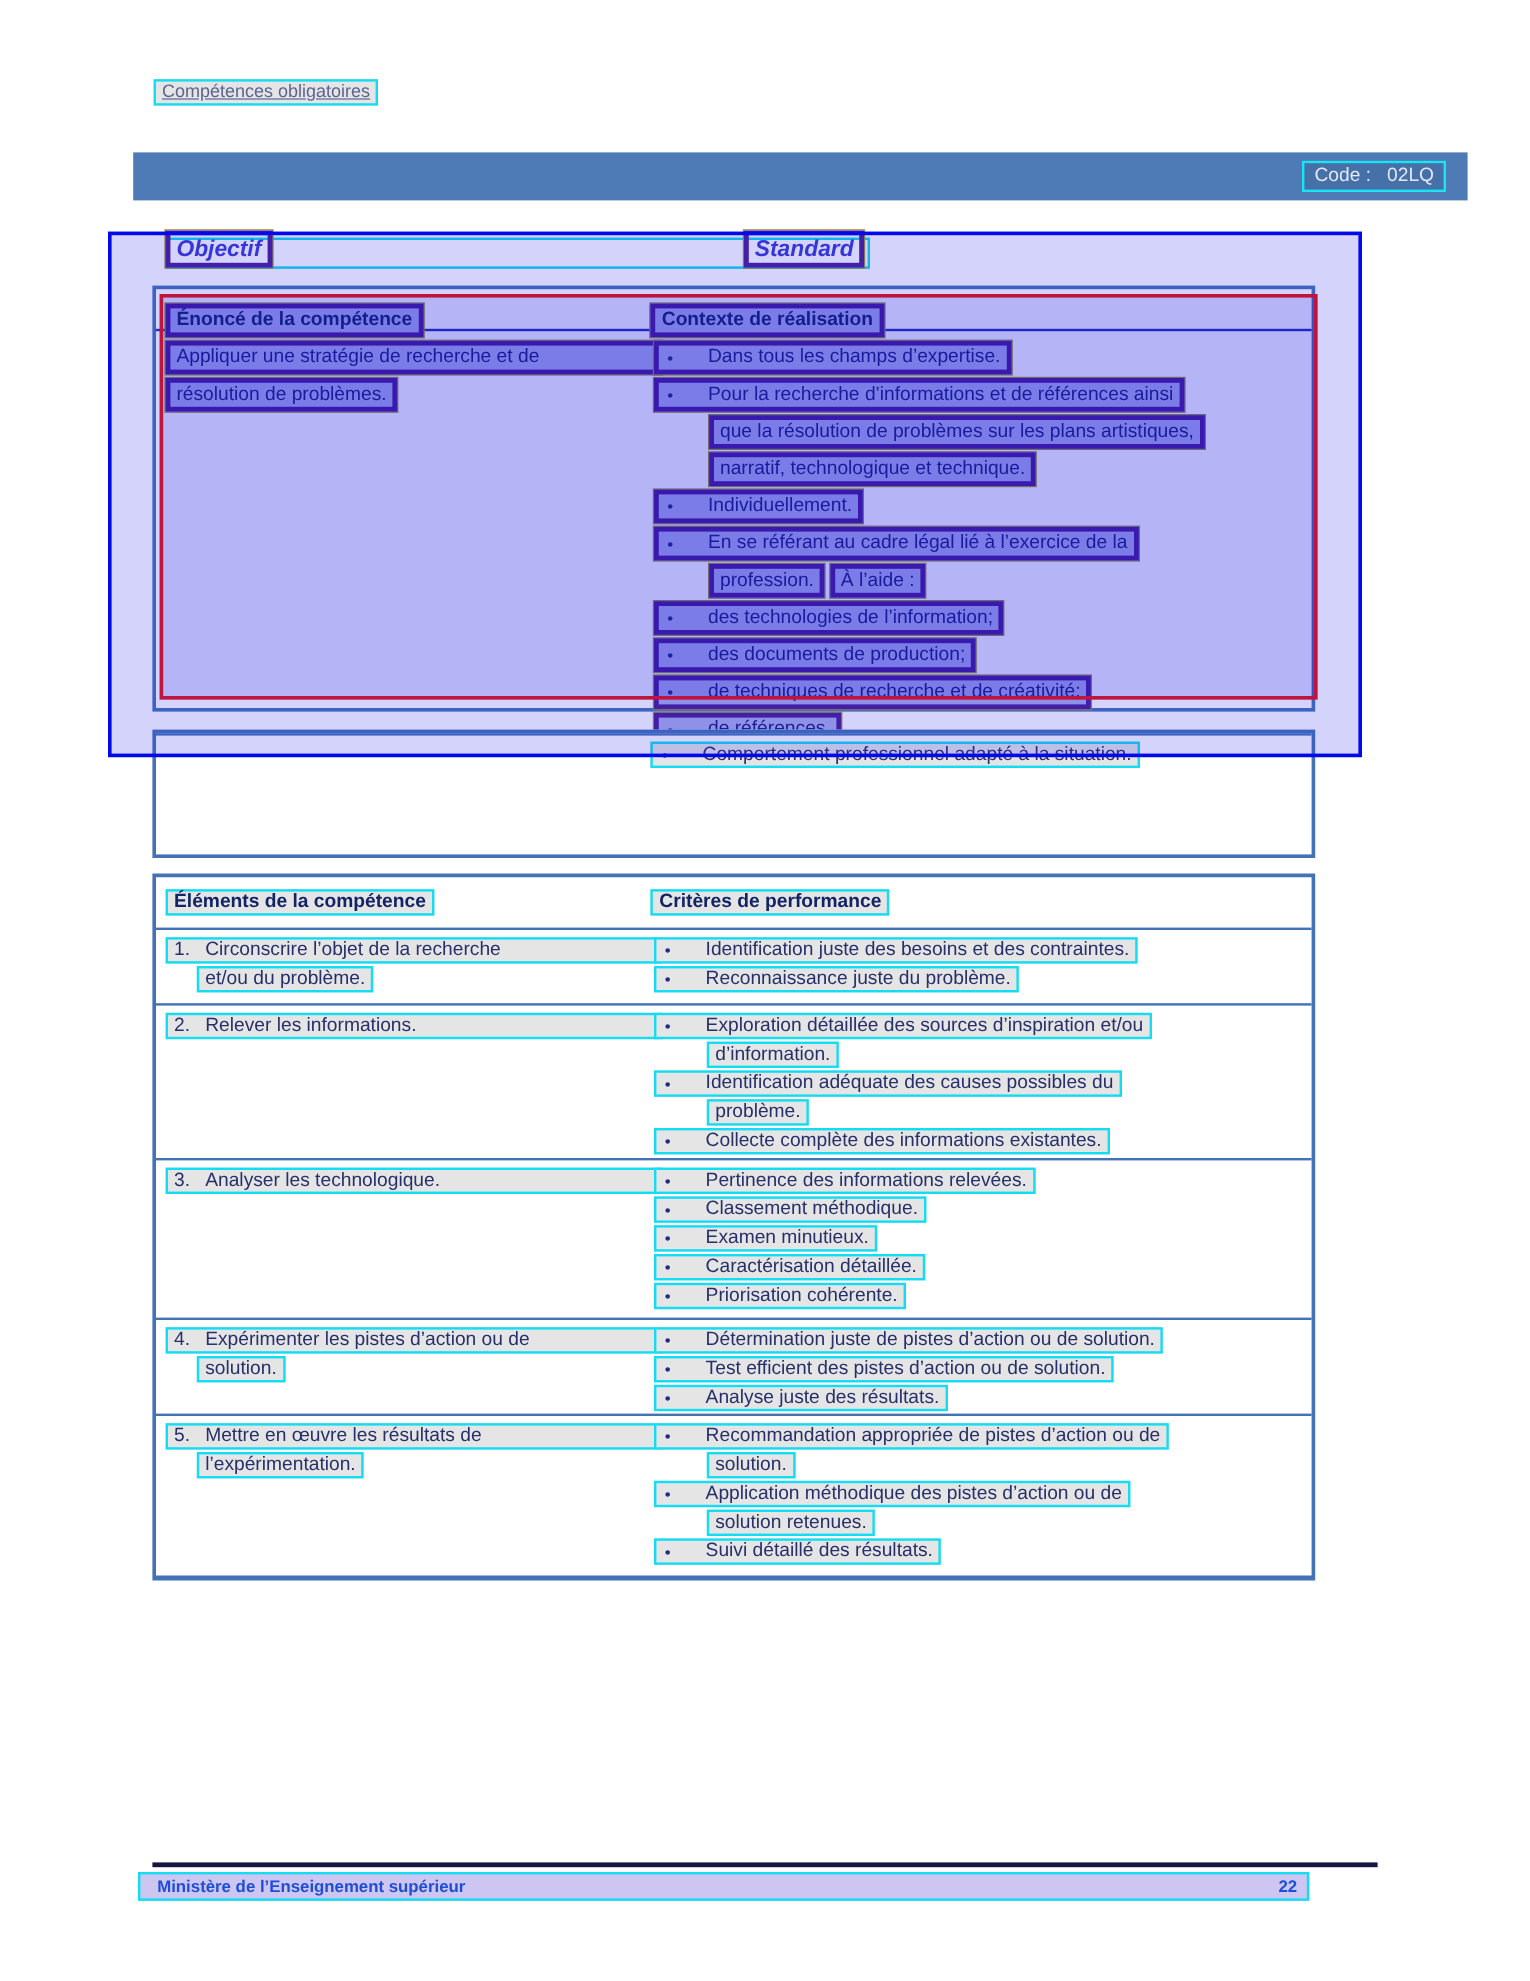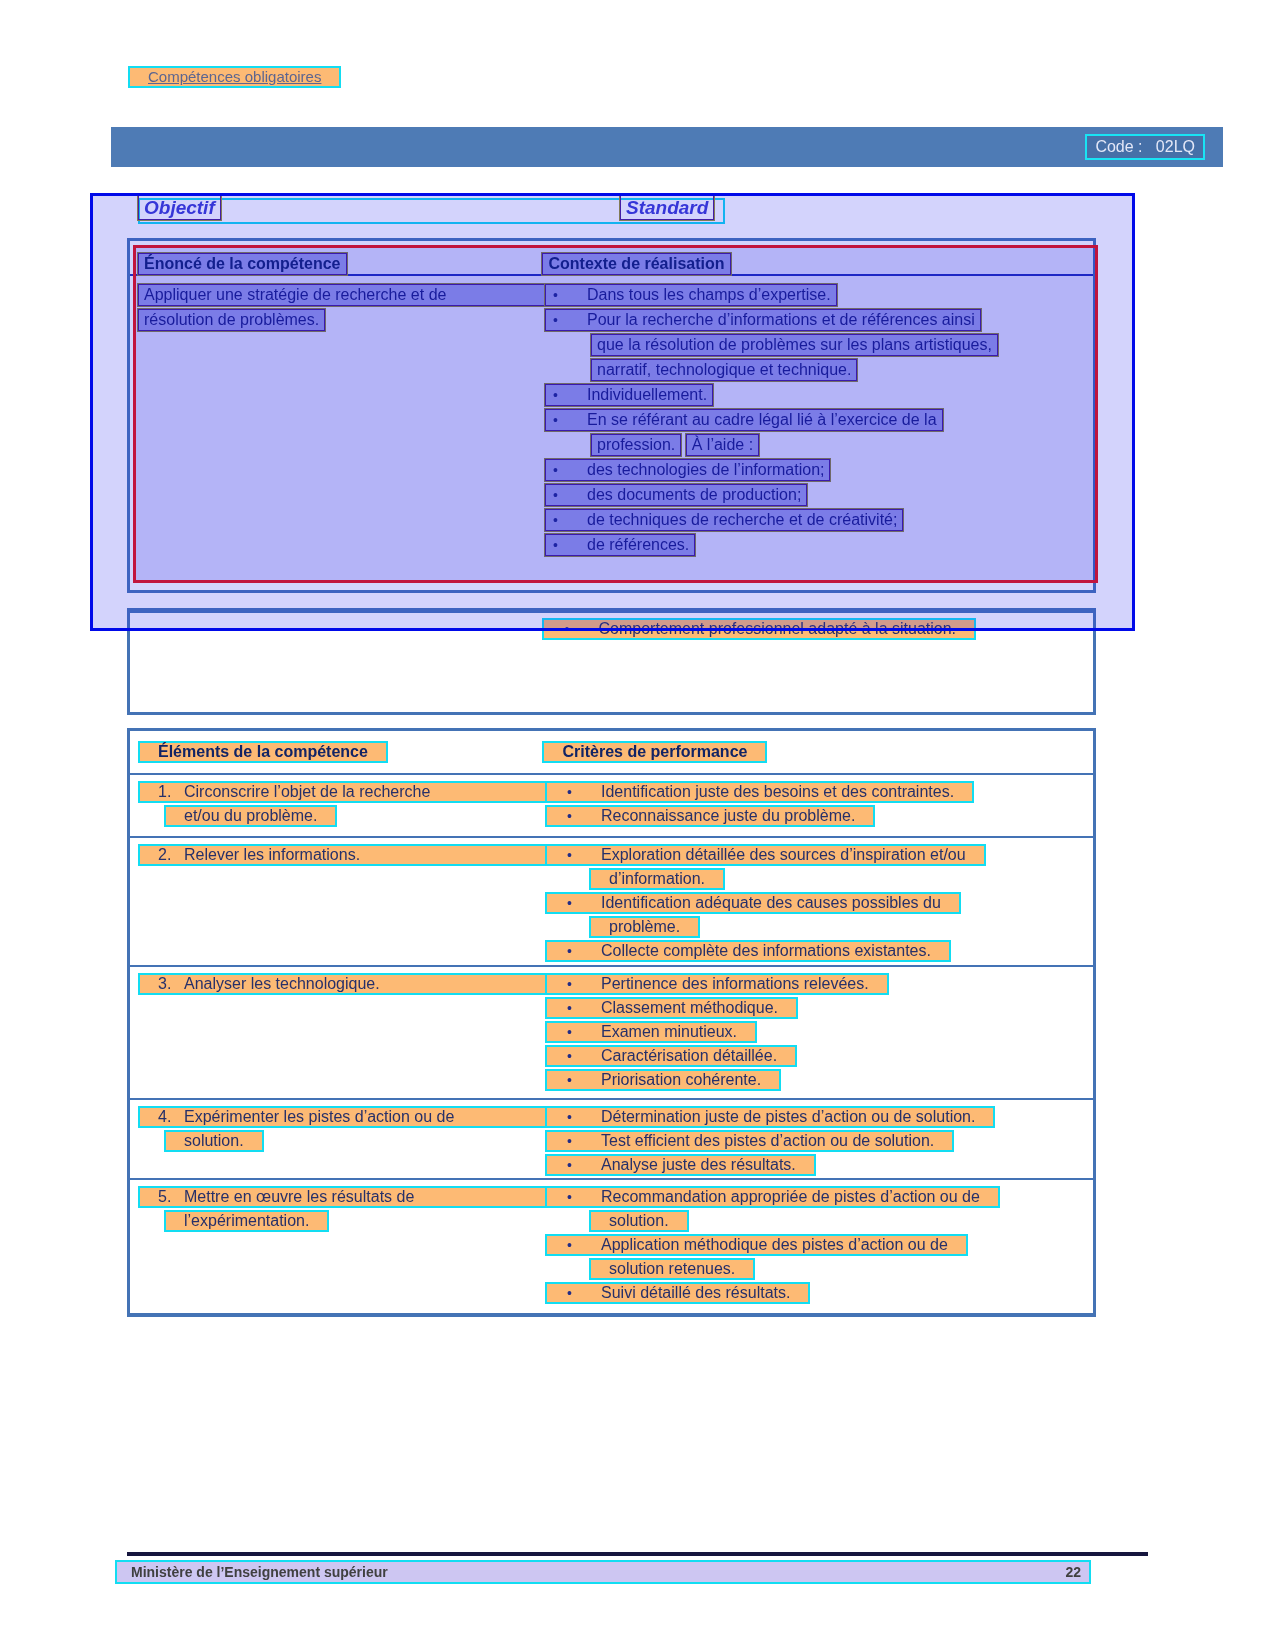--- a/index.html
+++ b/index.html
@@ -4,29 +4,29 @@
 <style>
   html,body{margin:0;padding:0;}
   body{
     width:1275px;height:1651px;position:relative;background:#ffffff;
     font-family:"Liberation Sans","DejaVu Sans",sans-serif;
     color:#273069;
   }
   
   .hl{
     display:inline-block;
-    background:#fdba74;
+    background:#e5e5e5;
     border:2px solid #12DDF2;
-    padding:0 18px;
+    padding:0 5px;
     line-height:18px;
     font-size:16px;
   }
   .hl-deep{
     background:#ABADE8;
-    border:1px solid #4c1d95;
+    border:4px solid #4c1d95;
     box-shadow:0 0 0 1px #9C9130;
     padding:1px 5px;
   }
   .bold{font-weight:bold;color:#122465;}
   .fit{width:-moz-fit-content;width:fit-content;}
   
   .top-label{position:absolute;left:128px;top:66px;}
   .top-label .hl{color:#5C6590;text-decoration:underline;font-size:15px;}
   .header-bar{
     position:absolute;left:111px;top:127px;width:1112px;height:40px;
@@ -96,21 +96,21 @@
   .e-first{width:400px;display:flex;}
   .e-num{display:inline-block;width:26px;}
   .e-cont{margin-left:26px;}
   .c-ind{margin-left:44px;}
   
   .footer-rule{position:absolute;left:127px;top:1552px;width:1021px;height:4px;background:#16163E;}
   .page-footer{
     position:absolute;left:115px;top:1560px;width:976px;height:24px;
     background:#CDC6F2;border:2px solid #12DDF2;box-sizing:border-box;
     display:flex;justify-content:space-between;align-items:center;
-    font-weight:bold;color:#404040;font-size:14px;line-height:18px;
+    font-weight:bold;color:#1d4ed8;font-size:14px;line-height:18px;
     padding:0 8px 0 14px;
   }
 </style>
 </head>
 <body>
 
 <div class="top-label">
   <span class="hl">Compétences obligatoires</span>
 </div>
 

